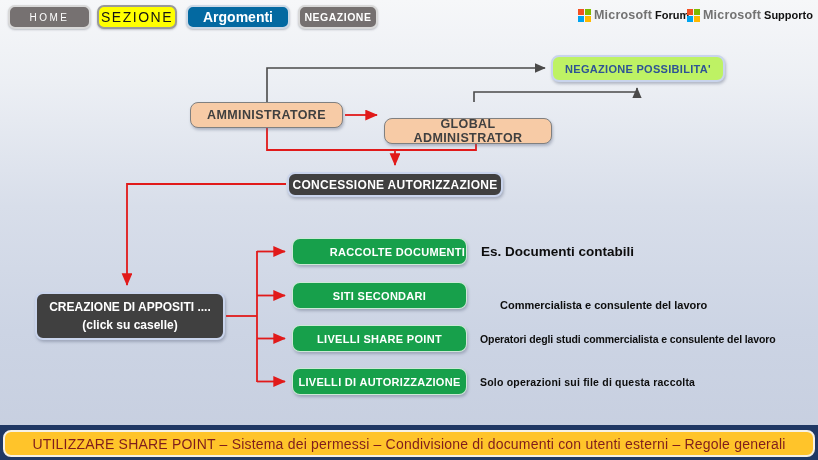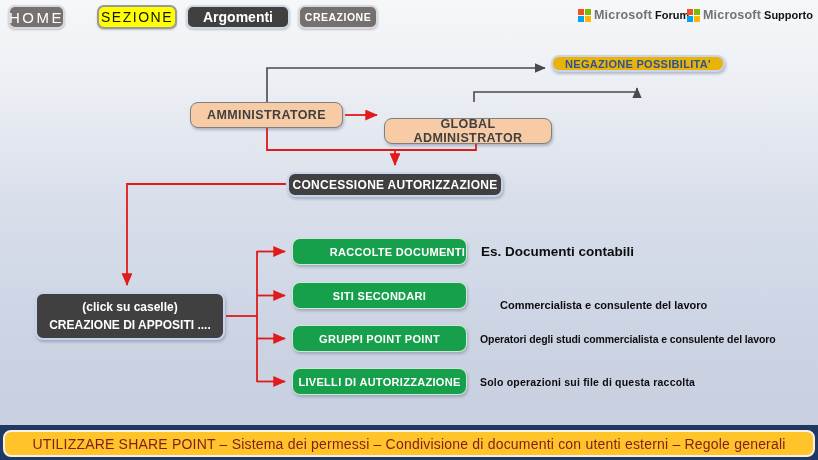--- a/index.html
+++ b/index.html
@@ -8,25 +8,25 @@
     font-family:"Liberation Sans",sans-serif;
     background:linear-gradient(180deg,#f6f7f9 0%,#eceff4 18%,#d8deea 45%,#ccd4e4 72%,#c6cedf 100%);
   }
   
   .navbtn{
     position:absolute;top:5px;height:24px;border-radius:7px;
     display:flex;align-items:center;justify-content:center;
     box-sizing:border-box;cursor:pointer;
     box-shadow:0 1px 2px rgba(90,95,110,.35);
   }
-  .btn-home{left:8px;width:57px;background:#767171;border:2px solid #d9d9d9;
-    color:#fff;font-size:15px;letter-spacing:2.5px;font-weight:400;}
+  .btn-home{left:8px;width:83px;background:#767171;border:2px solid #d9d9d9;
+    color:#fff;font-size:10px;letter-spacing:2.5px;font-weight:400;}
   .btn-sezione{left:97px;width:80px;background:#ffff00;border:2px solid #9a9a9a;
     color:#141414;font-size:14px;letter-spacing:1.5px;font-weight:400;}
-  .btn-argomenti{left:186px;width:104px;background:#404040;border:2px solid #cdd9e6;
+  .btn-argomenti{left:186px;width:104px;background:#0369a1;border:2px solid #cdd9e6;
     color:#fff;font-size:14px;font-weight:700;}
   .btn-indietro{left:298px;width:80px;background:#757070;border:2px solid #d9d9d9;
     color:#fff;font-size:10.5px;font-weight:700;letter-spacing:.5px;}
   
   .msbrand{position:absolute;top:7px;height:16px;display:flex;align-items:center;gap:3px;cursor:pointer;}
   .ms-forum{left:578px;}
   .ms-supporto{left:687px;}
   .mslogo{width:13px;height:13px;position:relative;display:inline-block;}
   .mslogo i{position:absolute;width:6px;height:6px;}
   .mslogo .q1{left:0;top:0;background:#f25022;}
@@ -35,21 +35,21 @@
   .mslogo .q4{right:0;bottom:0;background:#ffb900;}
   .msword{font-size:12.5px;color:#737373;font-weight:600;letter-spacing:.2px;}
   .mssuffix{font-size:11px;color:#111;font-weight:700;}
   
   .fbox{
     position:absolute;box-sizing:border-box;border-radius:8px;
     display:flex;align-items:center;justify-content:center;text-align:center;
     box-shadow:1px 2px 3px rgba(90,100,125,.4);z-index:2;
   }
   .box-blue{background:#404040;border:2px solid #c9d4ec;color:#fff;font-weight:700;}
-  .box-negazione{left:551px;top:55px;width:174px;height:17px;background:#eab308;
+  .box-negazione{left:551px;top:55px;width:174px;height:27px;background:#bef264;
     border:2px solid #c9d4ec;color:#2e5395;font-weight:700;font-size:11px;letter-spacing:.3px;}
   .box-peach{background:#f7cba6;border:1.5px solid #808080;color:#404040;font-weight:700;}
   .box-amministratore{left:190px;top:102px;width:153px;height:26px;font-size:12.5px;letter-spacing:.4px;}
   .box-global{left:384px;top:118px;width:168px;height:26px;font-size:12.5px;letter-spacing:.4px;}
   .box-concessione{left:287px;top:172px;width:216px;height:25px;font-size:12px;letter-spacing:.3px;}
   .box-creazione{left:35px;top:292px;width:190px;height:48px;font-size:12px;
     flex-direction:column;line-height:1.5;}
   .box-green{
     background:#17a04b;border:1.5px solid rgba(236,246,239,.85);
     color:#fff;font-weight:700;font-size:11px;letter-spacing:.3px;
@@ -74,21 +74,21 @@
     display:flex;align-items:center;justify-content:center;
     color:#7f1d1d;font-size:14px;letter-spacing:.2px;white-space:nowrap;
   }
 </style>
 </head>
 <body>
 
 <div class="navbtn btn-home">HOME</div>
 <div class="navbtn btn-sezione">SEZIONE</div>
 <div class="navbtn btn-argomenti">Argomenti</div>
-<div class="navbtn btn-indietro">CREAZIONE</div>
+<div class="navbtn btn-indietro">NEGAZIONE</div>
 
 <div class="msbrand ms-forum">
   <span class="mslogo">
     <i class="q1"></i>
       <i class="q2"></i>
       <i class="q3"></i>
       <i class="q4"></i>
   </span>
   <span class="msword">Microsoft</span>
   <span class="mssuffix">Forum</span>
@@ -131,30 +131,30 @@
   <path d="M257,295.5 H285" fill="none" stroke="#e11a1a" stroke-width="1.8" marker-end="url(#mr)"></path>
   <path d="M257,338.5 H285" fill="none" stroke="#e11a1a" stroke-width="1.8" marker-end="url(#mr)"></path>
   <path d="M257,381.5 H285" fill="none" stroke="#e11a1a" stroke-width="1.8" marker-end="url(#mr)"></path>
 </svg>
 
 <div class="fbox box-negazione">NEGAZIONE POSSIBILITA'</div>
 <div class="fbox box-peach box-amministratore">AMMINISTRATORE</div>
 <div class="fbox box-peach box-global">GLOBAL ADMINISTRATOR</div>
 <div class="fbox box-blue box-concessione">CONCESSIONE AUTORIZZAZIONE</div>
 <div class="fbox box-blue box-creazione">
+  <span>CREAZIONE DI APPOSITI ....</span>
   <span>(click su caselle)</span>
-  <span>CREAZIONE DI APPOSITI ....</span>
 </div>
 
 <div class="fbox box-green g0">RACCOLTE DOCUMENTI</div>
 <div class="note n0">Es. Documenti contabili</div>
 
 <div class="fbox box-green g1">SITI SECONDARI</div>
 <div class="note n1">Commercialista e consulente del lavoro</div>
 
-<div class="fbox box-green g2">GRUPPI POINT POINT</div>
+<div class="fbox box-green g2">LIVELLI SHARE POINT</div>
 <div class="note n2">Operatori degli studi commercialista e consulente del lavoro</div>
 
 <div class="fbox box-green g3">LIVELLI DI AUTORIZZAZIONE</div>
 <div class="note n3">Solo operazioni sui file di questa raccolta</div>
 
 <div class="footer-band"></div>
 <div class="footer-bar">UTILIZZARE SHARE POINT – Sistema dei permessi – Condivisione di documenti con utenti esterni – Regole generali</div>
 
 </body></html>

